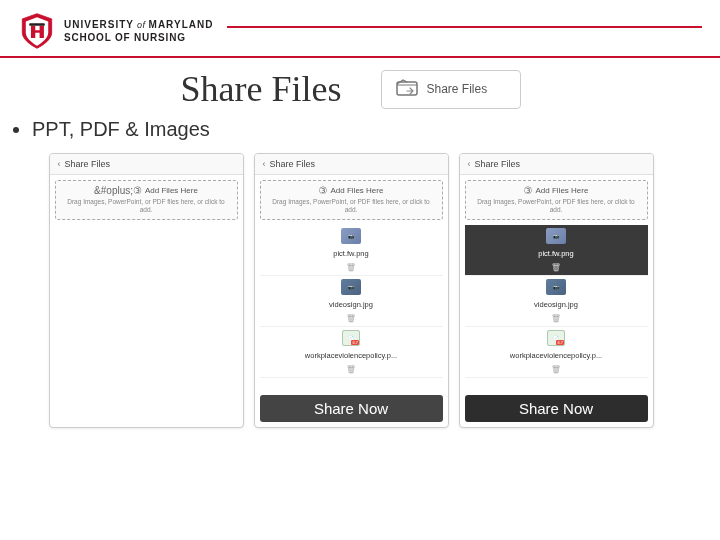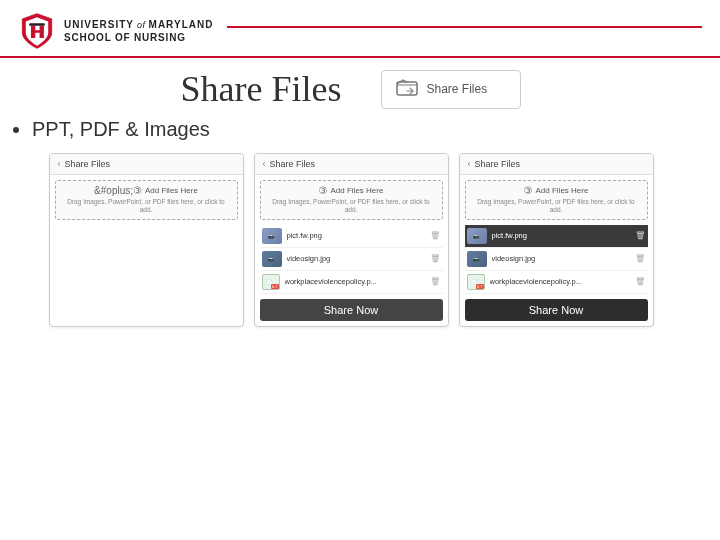--- a/index.html
+++ b/index.html
@@ -184,20 +184,21 @@
       line-height: 1.3;
     }
 
     
     .file-row {
       display: flex;
       align-items: center;
       gap: 5px;
       padding: 3px 2px;
       border-bottom: 1px solid #f0f0f0;
+      flex-direction: column;
     }
     .file-row.selected {
       background: #3a3a3a;
     }
     .file-thumb {
       width: 20px;
       height: 16px;
       background: #8B9DC3;
       border-radius: 2px;
       flex-shrink: 0;
@@ -256,25 +257,25 @@
       cursor: pointer;
     }
     .file-delete.white { color: #ccc; }
 
     
     .share-now-btn {
       display: block;
       width: 100%;
       background: #444;
       color: white;
-      font-size: 11px;
+      font-size: 15px;
       text-align: center;
       padding: 5px;
       border-radius: 3px;
-      margin-top: 5px;
+      margin-top: 17px;
       border: none;
       cursor: pointer;
     }
     .share-now-btn.dark { background: #2d2d2d; }
   </style>
 </head>
 <body>
 
 <div class="header">
   <div class="logo-container">

